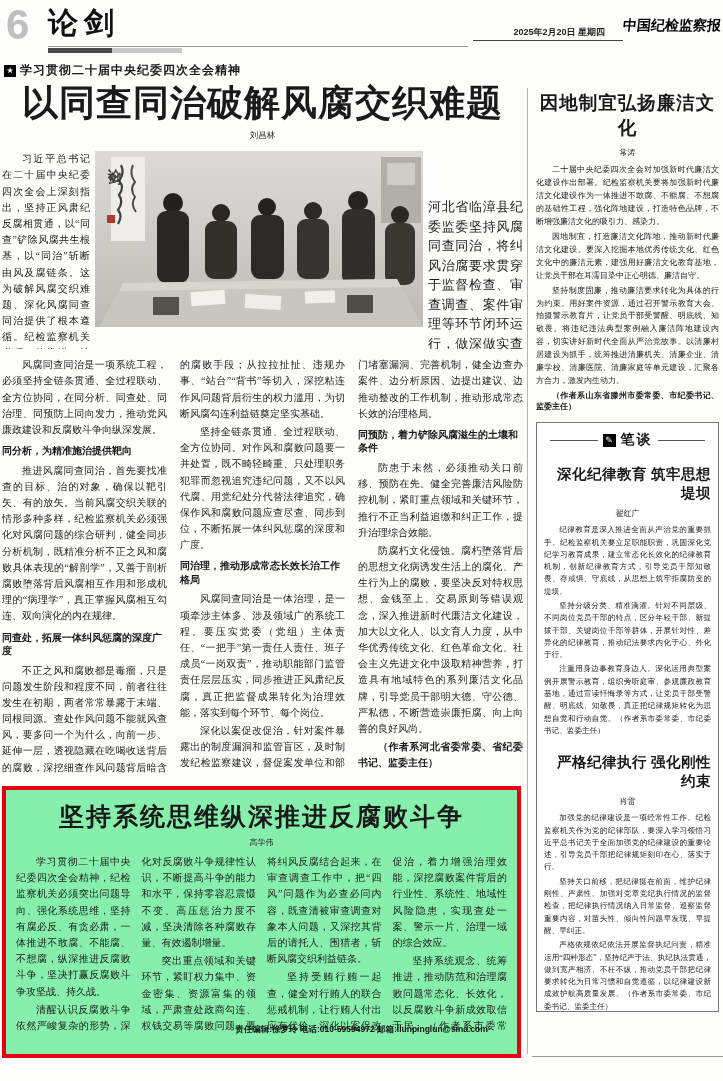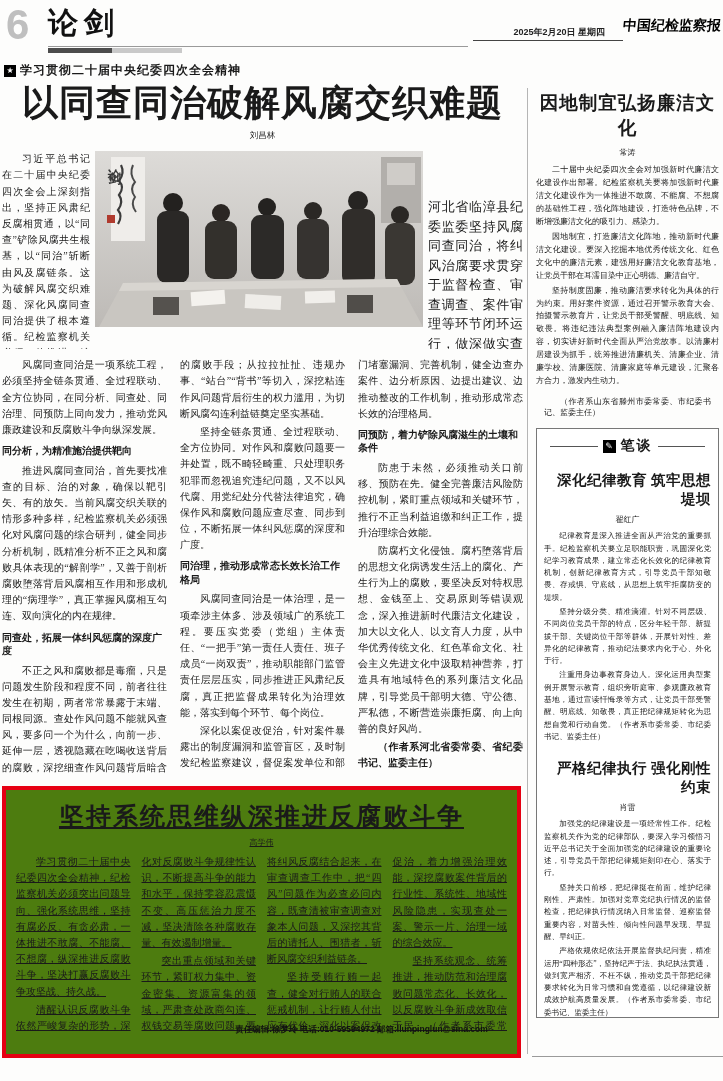--- a/index.html
+++ b/index.html
@@ -39,33 +39,33 @@
   .m-caption p{margin:0;font-size:13px;line-height:1.5;text-align:justify;}
   .m-credit{display:block;text-align:right;font-size:7.5px;margin-top:2px;}
   .m-bodywrap{margin-top:8px;height:430px;overflow:hidden;}
   .cols3{column-count:3;column-gap:13px;height:100%;}
   .p{margin:0 0 2px;font-size:10px;line-height:1.62;text-align:justify;text-indent:2em;}
   .subhead{font-size:10px;font-weight:bold;margin:7px 0 4px;line-height:1.35;
            font-family:Liberation Mono, monospace;}
   .note{font-weight:bold;text-indent:2em;}
   
   #redbox{position:absolute;left:2px;top:786px;width:519px;height:272px;box-sizing:border-box;
-          border:4px solid #e60012;background:#4d7c0f;padding:8px 10px 6px;text-decoration:underline;}
+          border:4px solid #e60012;background:#86efac;padding:8px 10px 6px;}
   .r-title{margin:2px 0 0;text-align:center;font-size:25px;font-weight:bold;letter-spacing:2px;}
   .r-byline{text-align:center;font-size:8px;margin:4px 0 6px;}
   .r-bodywrap{height:188px;overflow:hidden;}
   .cols4{column-count:4;column-gap:11px;height:100%;}
   
   #vdivider{position:absolute;left:527px;top:88px;width:1px;height:966px;background:#b5b5b5;}
   
   #sidebar{position:absolute;left:536px;top:88px;width:183px;}
   .s-title{margin:2px 0 0;text-align:center;font-size:18.5px;font-weight:bold;letter-spacing:1px;}
   .s-byline{text-align:center;font-size:8px;margin:7px 0 6px;}
   .s-paras .p{font-size:8px;}
-  .s-note{font-weight:normal;font-size:8px;text-align:justify;text-indent:2em;margin:8px;}
+  .s-note{font-weight:bold;font-size:8px;text-align:justify;text-indent:2em;margin:0;}
   .bitan-box{margin-top:10px;border:1px solid #777;padding:8px 7px 6px;height:590px;
              box-sizing:border-box;overflow:hidden;background:#fff;}
   .bitan-hdr{display:flex;align-items:center;gap:5px;margin:0 6px 6px;}
   .bitan-hdr .line{flex:1;height:1px;background:#555;}
   .bitan-icon{width:13px;height:13px;background:#000;color:#fff;font-size:9px;line-height:13px;
               text-align:center;}
   .bitan-label{font-size:14px;font-weight:bold;letter-spacing:2px;}
   .b-title{margin:16px 0 0;text-align:right;font-size:14.5px;font-weight:bold;letter-spacing:0.5px;}
   .b-byline{text-align:center;font-size:8px;margin:5px 0 5px;}
   .bitan-art .p{font-size:7.6px;}

